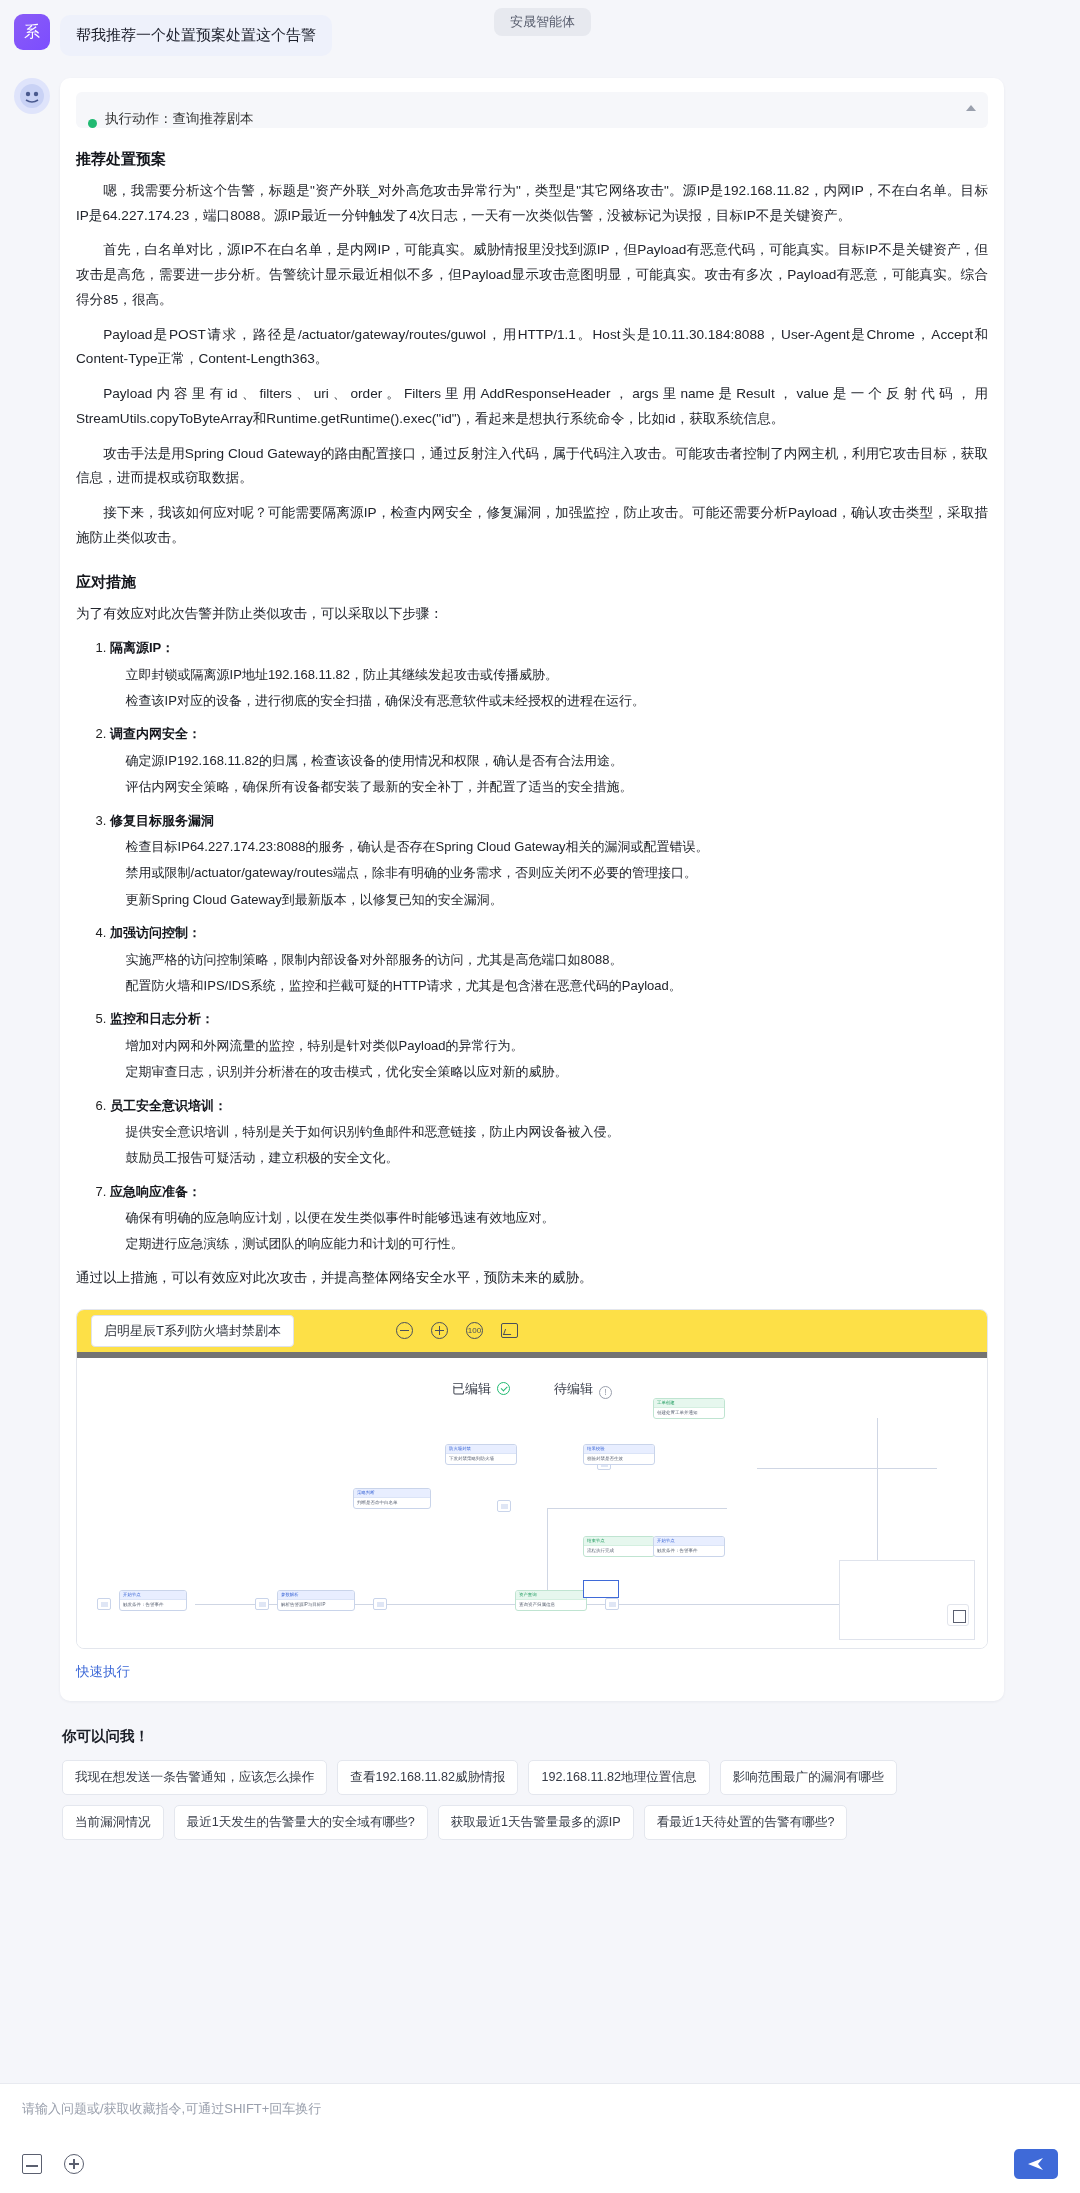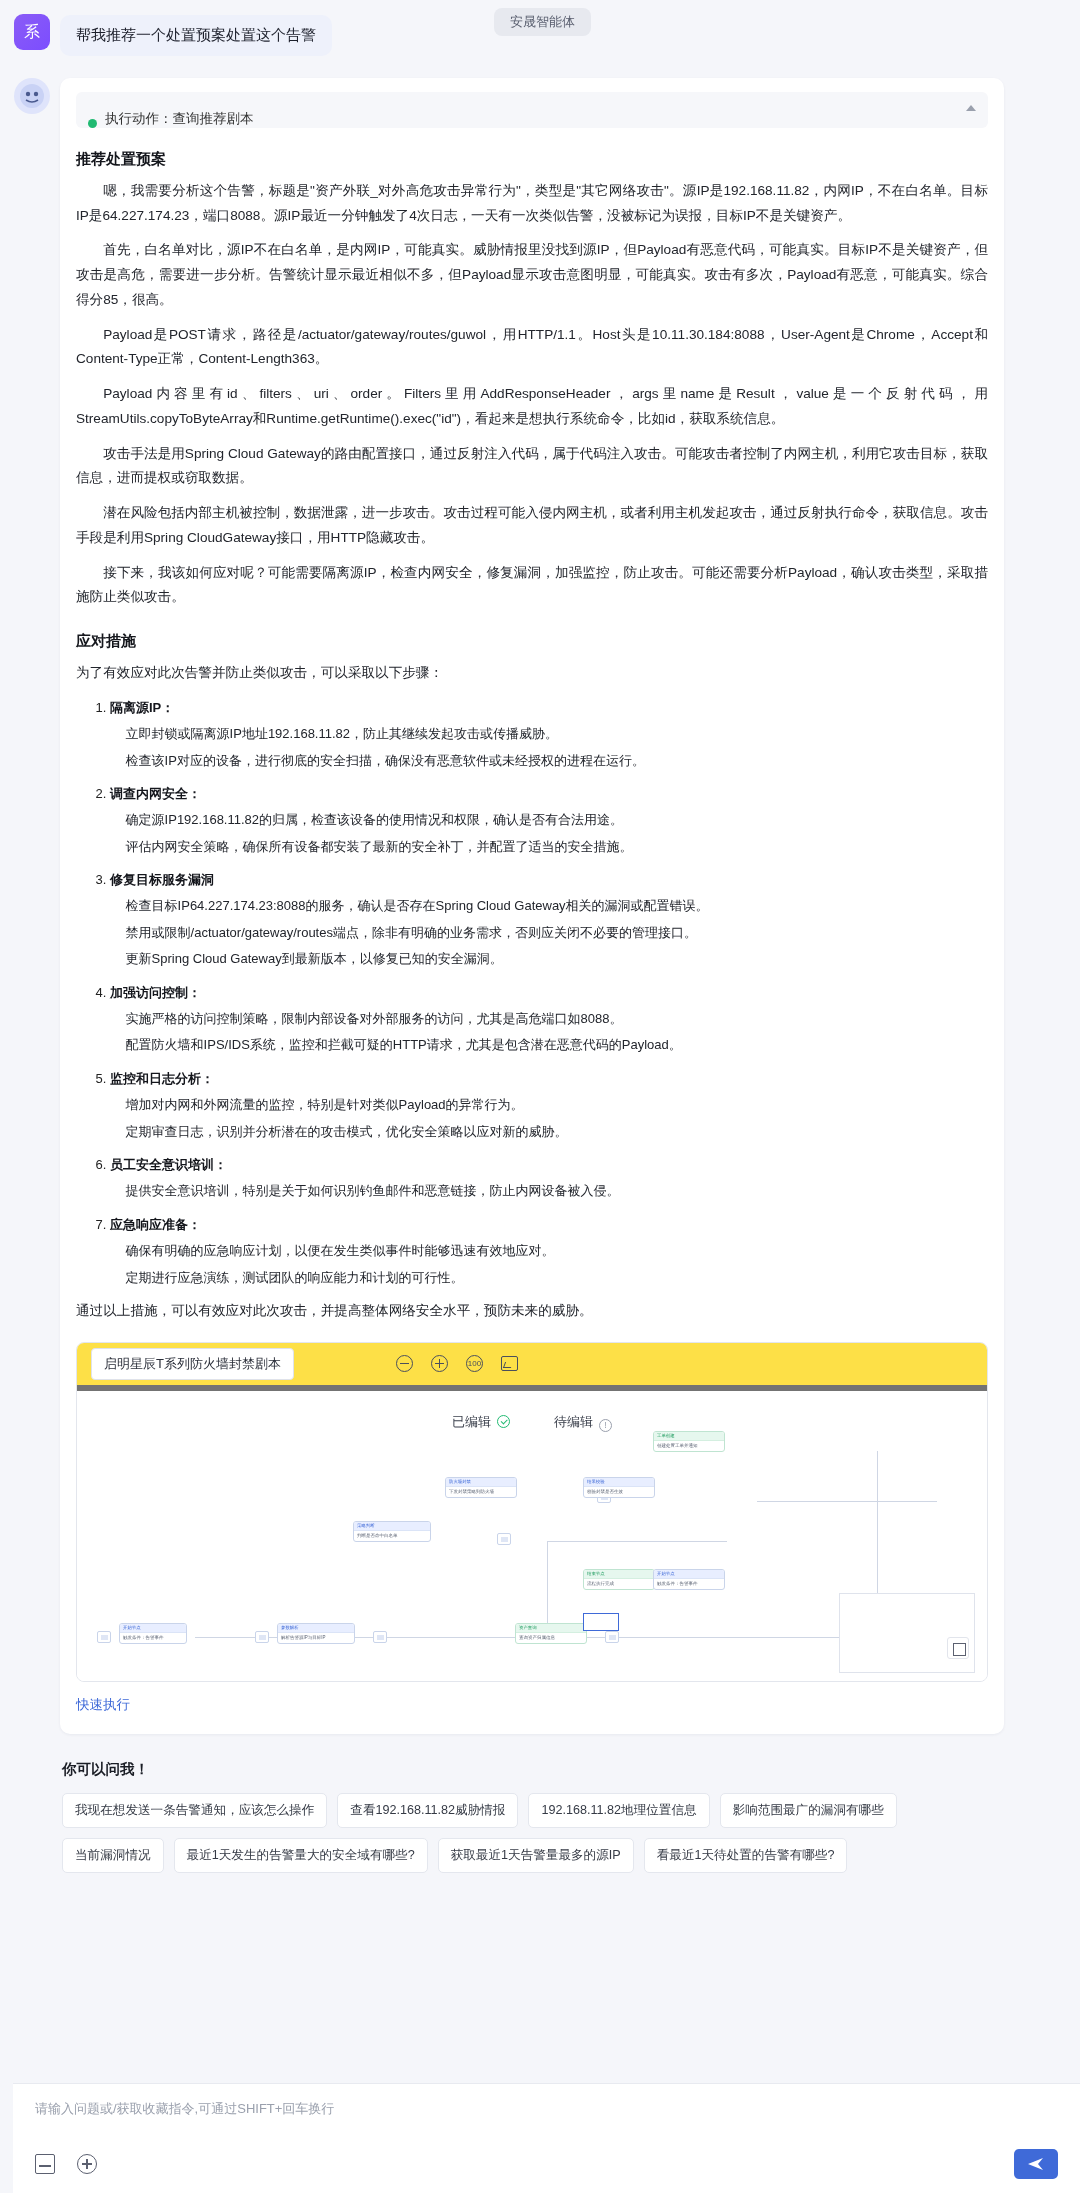--- a/index.html
+++ b/index.html
@@ -309,21 +309,21 @@
     border-radius: 5px;
     padding: 8px 12px;
     font-size: 12.6px;
     color: #353a45;
     white-space: nowrap;
   }
 
   
   .composer {
     position: absolute;
-    left: 13px; right: 0; bottom: 0;
+    left: 0; right: 0; bottom: 0;
     height: 110px;
     background: #fff;
     border-top: 1px solid #e8eaf0;
     padding: 16px 22px;
   }
   .composer .ph {
     font-size: 13px;
     color: #9aa0ad;
   }
   .composer .row2 {
@@ -392,21 +392,20 @@
       <span class="caret-up"></span>
     </div>
 
     <h3 class="sec">推荐处置预案</h3>
 
     <p class="para">嗯，我需要分析这个告警，标题是"资产外联_对外高危攻击异常行为"，类型是"其它网络攻击"。源IP是192.168.11.82，内网IP，不在白名单。目标IP是64.227.174.23，端口8088。源IP最近一分钟触发了4次日志，一天有一次类似告警，没被标记为误报，目标IP不是关键资产。</p>
     <p class="para">首先，白名单对比，源IP不在白名单，是内网IP，可能真实。威胁情报里没找到源IP，但Payload有恶意代码，可能真实。目标IP不是关键资产，但攻击是高危，需要进一步分析。告警统计显示最近相似不多，但Payload显示攻击意图明显，可能真实。攻击有多次，Payload有恶意，可能真实。综合得分85，很高。</p>
     <p class="para">Payload是POST请求，路径是/actuator/gateway/routes/guwol，用HTTP/1.1。Host头是10.11.30.184:8088，User-Agent是Chrome，Accept和Content-Type正常，Content-Length363。</p>
     <p class="para">Payload内容里有id、filters、uri、order。Filters里用AddResponseHeader，args里name是Result，value是一个反射代码，用StreamUtils.copyToByteArray和Runtime.getRuntime().exec("id")，看起来是想执行系统命令，比如id，获取系统信息。</p>
     <p class="para">攻击手法是用Spring Cloud Gateway的路由配置接口，通过反射注入代码，属于代码注入攻击。可能攻击者控制了内网主机，利用它攻击目标，获取信息，进而提权或窃取数据。</p>
-    <p class="para">潜在风险包括内部主机被控制，数据泄露，进一步攻击。攻击过程可能入侵内网主机，或者利用主机发起攻击，通过反射执行命令，获取信息。攻击手段是利用Spring CloudGateway接口，用HTTP隐藏攻击。</p>
     <p class="para">接下来，我该如何应对呢？可能需要隔离源IP，检查内网安全，修复漏洞，加强监控，防止攻击。可能还需要分析Payload，确认攻击类型，采取措施防止类似攻击。</p>
 
     <h3 class="sec">应对措施</h3>
     <p class="para noindent">为了有效应对此次告警并防止类似攻击，可以采取以下步骤：</p>
 
     <ol class="steps">
       <li>
         <span class="st-title">隔离源IP：</span>
         <div class="sub">立即封锁或隔离源IP地址192.168.11.82，防止其继续发起攻击或传播威胁。</div>
         <div class="sub">检查该IP对应的设备，进行彻底的安全扫描，确保没有恶意软件或未经授权的进程在运行。</div>
@@ -428,20 +427,21 @@
         <div class="sub">配置防火墙和IPS/IDS系统，监控和拦截可疑的HTTP请求，尤其是包含潜在恶意代码的Payload。</div>
       </li>
       <li>
         <span class="st-title">监控和日志分析：</span>
         <div class="sub">增加对内网和外网流量的监控，特别是针对类似Payload的异常行为。</div>
         <div class="sub">定期审查日志，识别并分析潜在的攻击模式，优化安全策略以应对新的威胁。</div>
       </li>
       <li>
         <span class="st-title">员工安全意识培训：</span>
         <div class="sub">提供安全意识培训，特别是关于如何识别钓鱼邮件和恶意链接，防止内网设备被入侵。</div>
+        <div class="sub">鼓励员工报告可疑活动，建立积极的安全文化。</div>
       </li>
       <li>
         <span class="st-title">应急响应准备：</span>
         <div class="sub">确保有明确的应急响应计划，以便在发生类似事件时能够迅速有效地应对。</div>
         <div class="sub">定期进行应急演练，测试团队的响应能力和计划的可行性。</div>
       </li>
     </ol>
 
     <p class="para noindent closing">通过以上措施，可以有效应对此次攻击，并提高整体网络安全水平，预防未来的威胁。</p>
 

